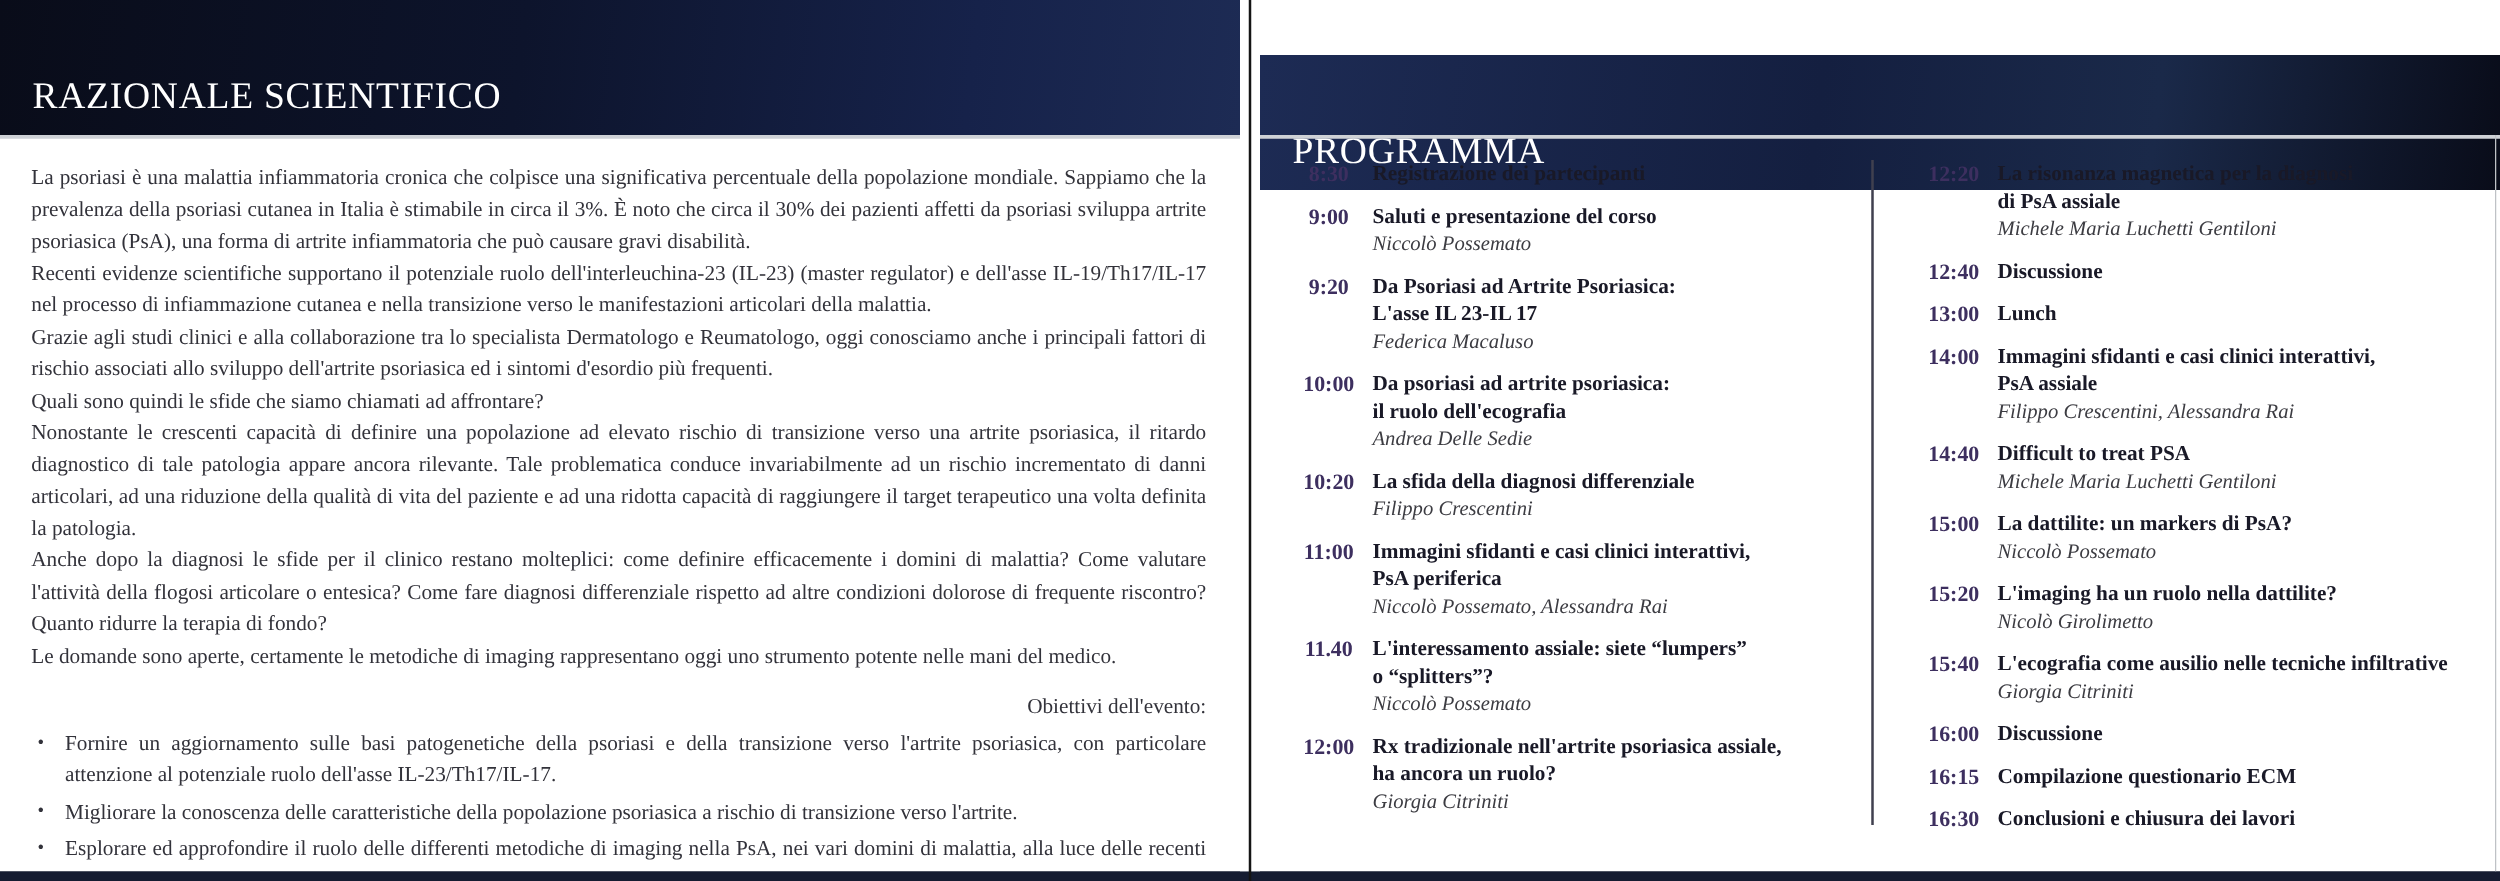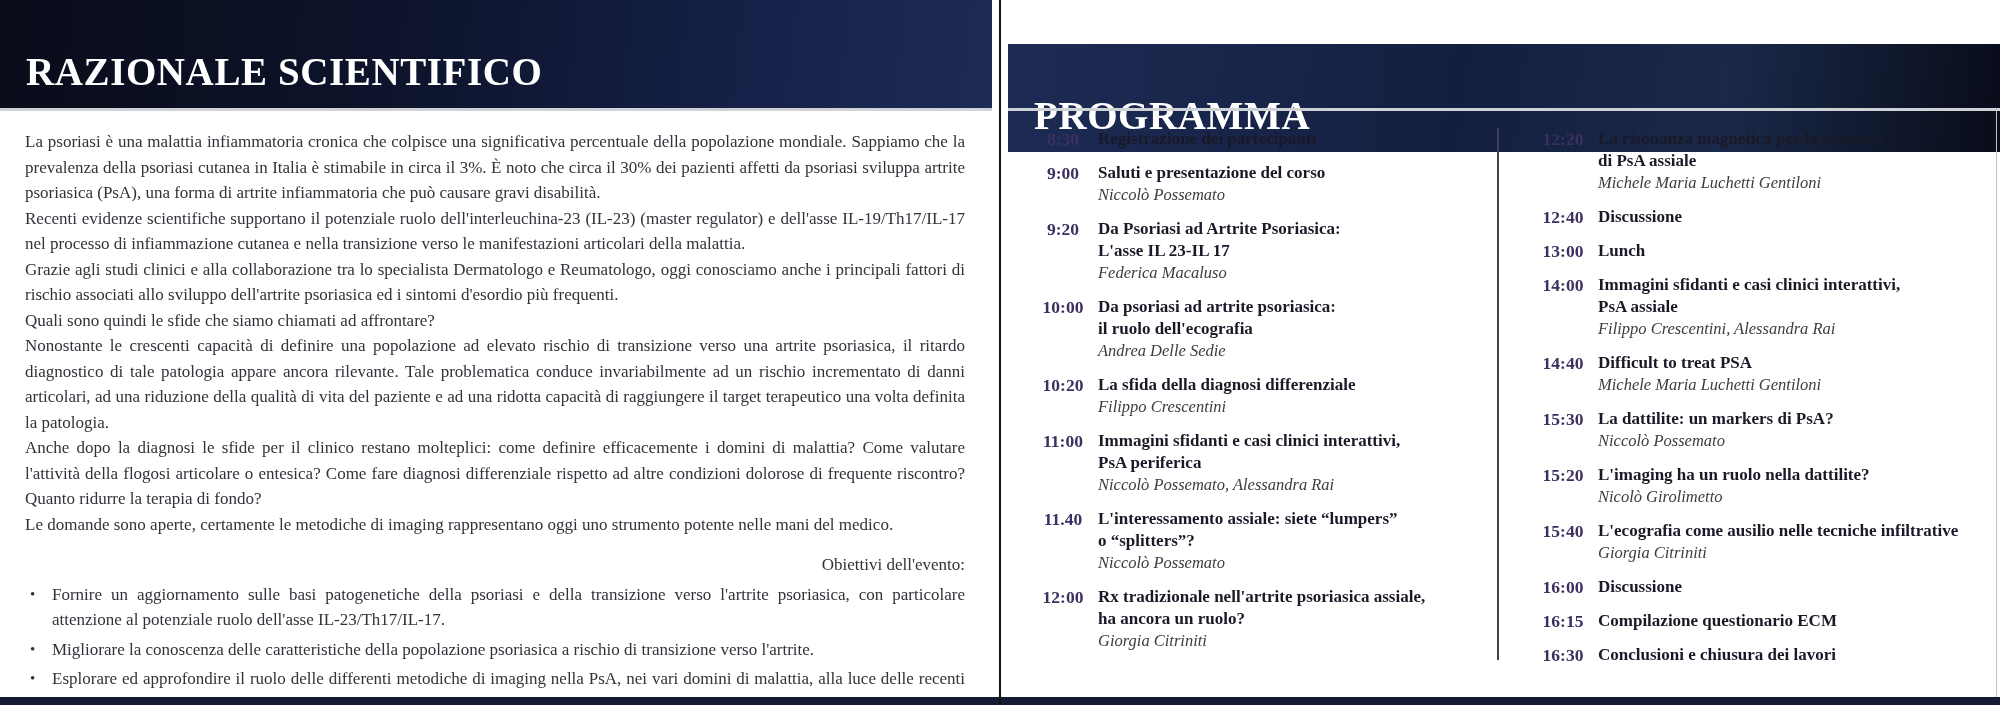--- a/index.html
+++ b/index.html
@@ -8,21 +8,21 @@
     font-family:"Liberation Serif","DejaVu Serif",serif;overflow:hidden;
   }
   
   .header-band{position:absolute;top:0;height:108px;}
   .header-left{left:0;width:992px;
     background:linear-gradient(97deg,#090c19 0%,#0d142c 42%,#16224a 78%,#1d2b54 100%);}
   .header-right{left:1008px;width:992px;
     background:linear-gradient(97deg,#1d2b54 0%,#141f40 45%,#1a2949 72%,#090c19 100%);margin-top:44px;}
   .header-band h1{
     position:absolute;left:26px;bottom:14px;margin:0;color:#fff;
-    font-size:39px;font-weight:700;letter-spacing:.6px;white-space:nowrap;
+    font-size:30px;font-weight:400;letter-spacing:.6px;white-space:nowrap;
   }
   .header-underline{position:absolute;top:108px;left:0;width:2000px;height:3px;background:#ced1d6;}
 
   
   .left-content{
     position:absolute;left:25px;top:129px;width:940px;
     color:var(--body-ink,#32323a);font-size:17px;line-height:25.5px;text-align:justify;
   }
   .left-content p{margin:0;}
   .objectives-heading{margin-top:15px !important;text-align:right;}
@@ -211,21 +211,21 @@
 
         <div class="pitem">
           <div class="ptime">14:40</div>
           <div class="pbody">
             <div class="ptitle">Difficult to treat PSA</div>
             <div class="pspeaker">Michele Maria Luchetti Gentiloni</div>
           </div>
         </div>
 
         <div class="pitem">
-          <div class="ptime">15:30</div>
+          <div class="ptime">15:00</div>
           <div class="pbody">
             <div class="ptitle">La dattilite: un markers di PsA?</div>
             <div class="pspeaker">Niccolò Possemato</div>
           </div>
         </div>
 
         <div class="pitem">
           <div class="ptime">15:20</div>
           <div class="pbody">
             <div class="ptitle">L'imaging ha un ruolo nella dattilite?</div>

